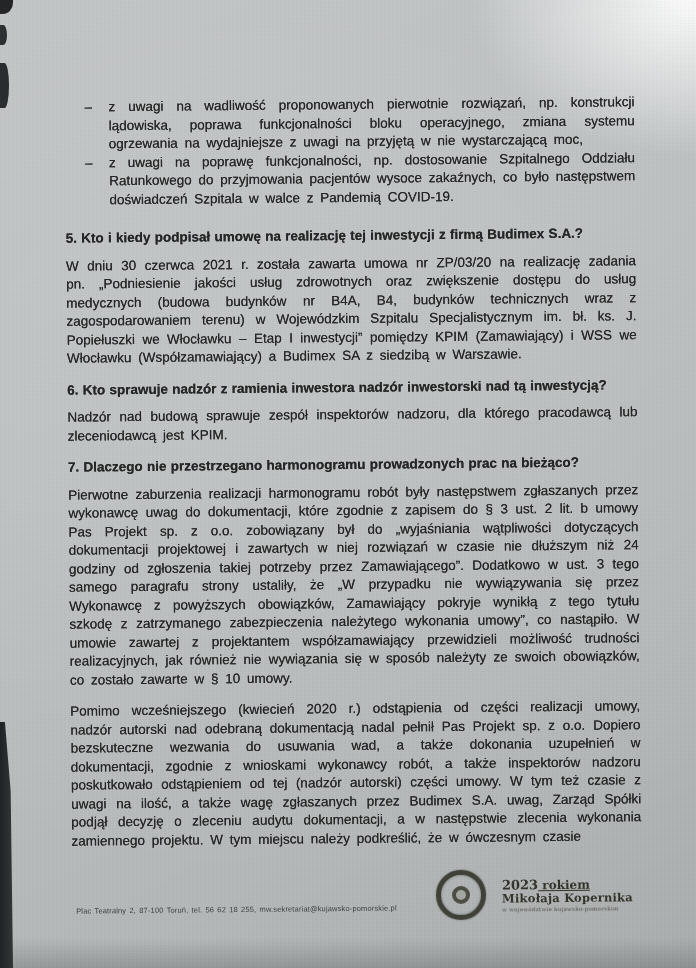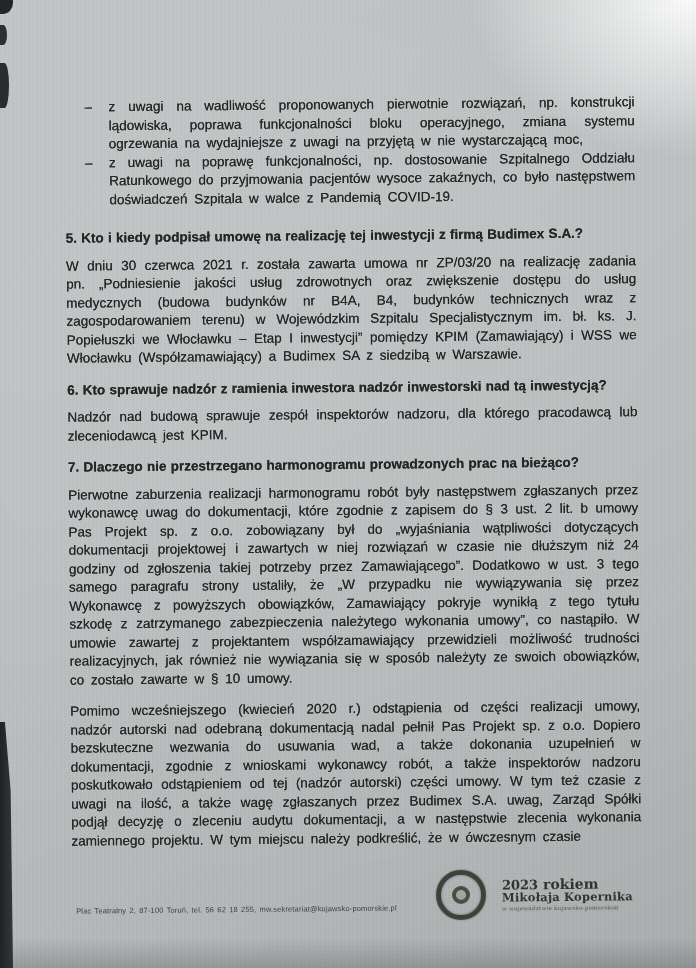--- a/index.html
+++ b/index.html
@@ -64,21 +64,21 @@
   .seal-inner{
     position:absolute;left:16px;top:16px;width:10px;height:10px;border-radius:50%;
     border:4px solid #4b4d42;background:#a3a6a0;
   }
   .seal-text{
     position:absolute;left:430px;top:784px;width:150px;
     font-family:"DejaVu Serif", serif;font-weight:700;color:#33342c;
     line-height:13px;text-shadow:none;
   }
   .seal-year{font-size:13px;}
-  .seal-year-suffix{font-size:14px;font-weight:700;}
+  .seal-year-suffix{font-size:12px;font-weight:700;text-decoration:underline;}
   .seal-name{font-size:11.5px;letter-spacing:0.2px;}
   .seal-sub{font-size:5.5px;font-weight:400;letter-spacing:0.3px;color:#4a4b44;filter:blur(0.3px);line-height:7px;margin-top:1px;}
 </style>
 </head>
 <body>
 
 <div class="stage">
   <div class="paper"></div>
   <div class="corner-tl-1"></div>
   <div class="corner-tl-2"></div>

